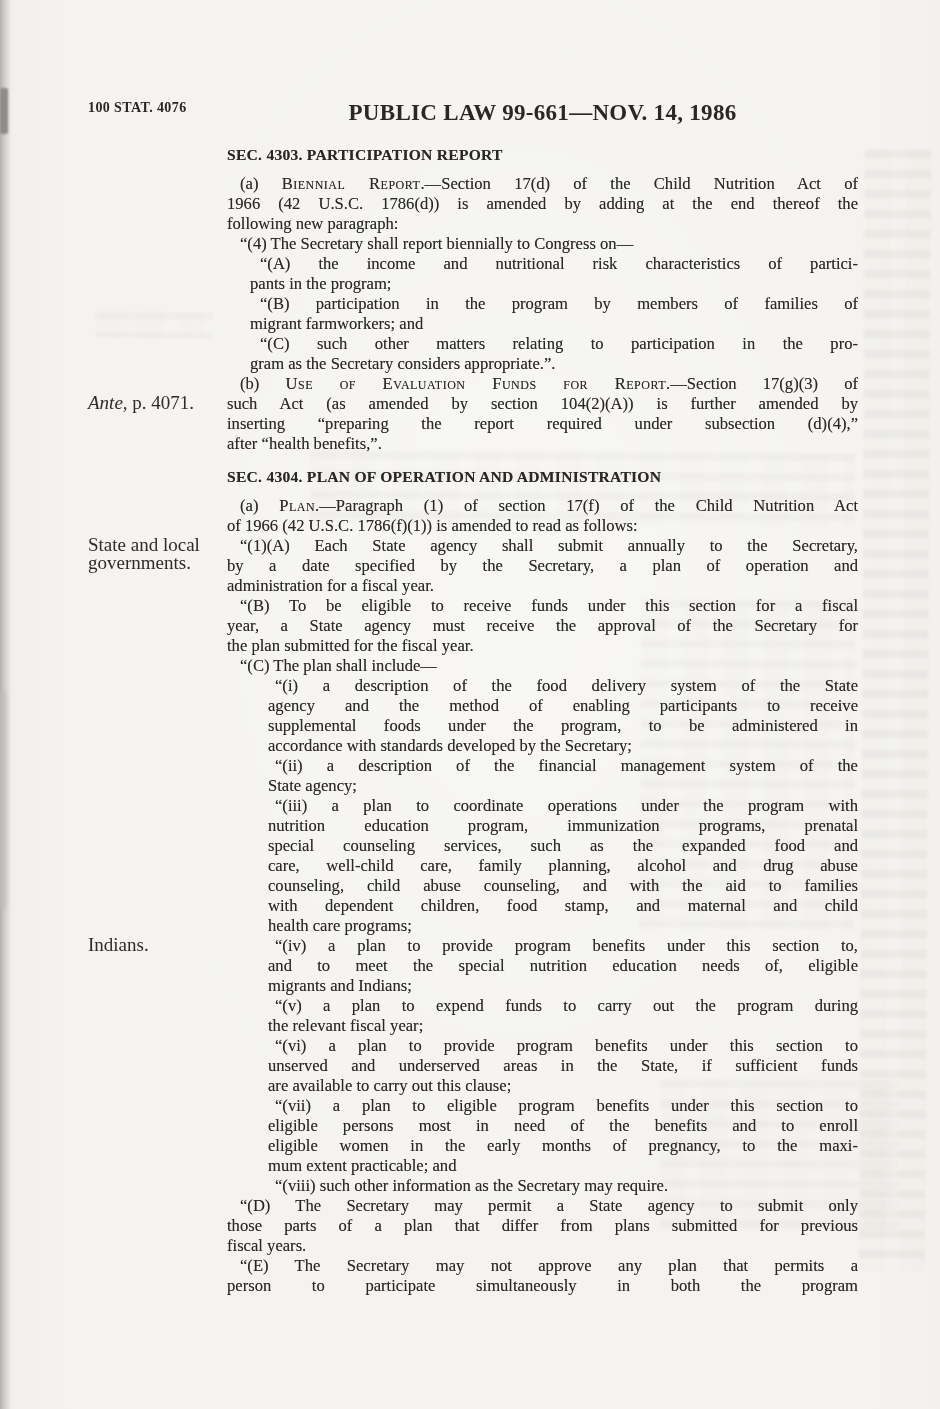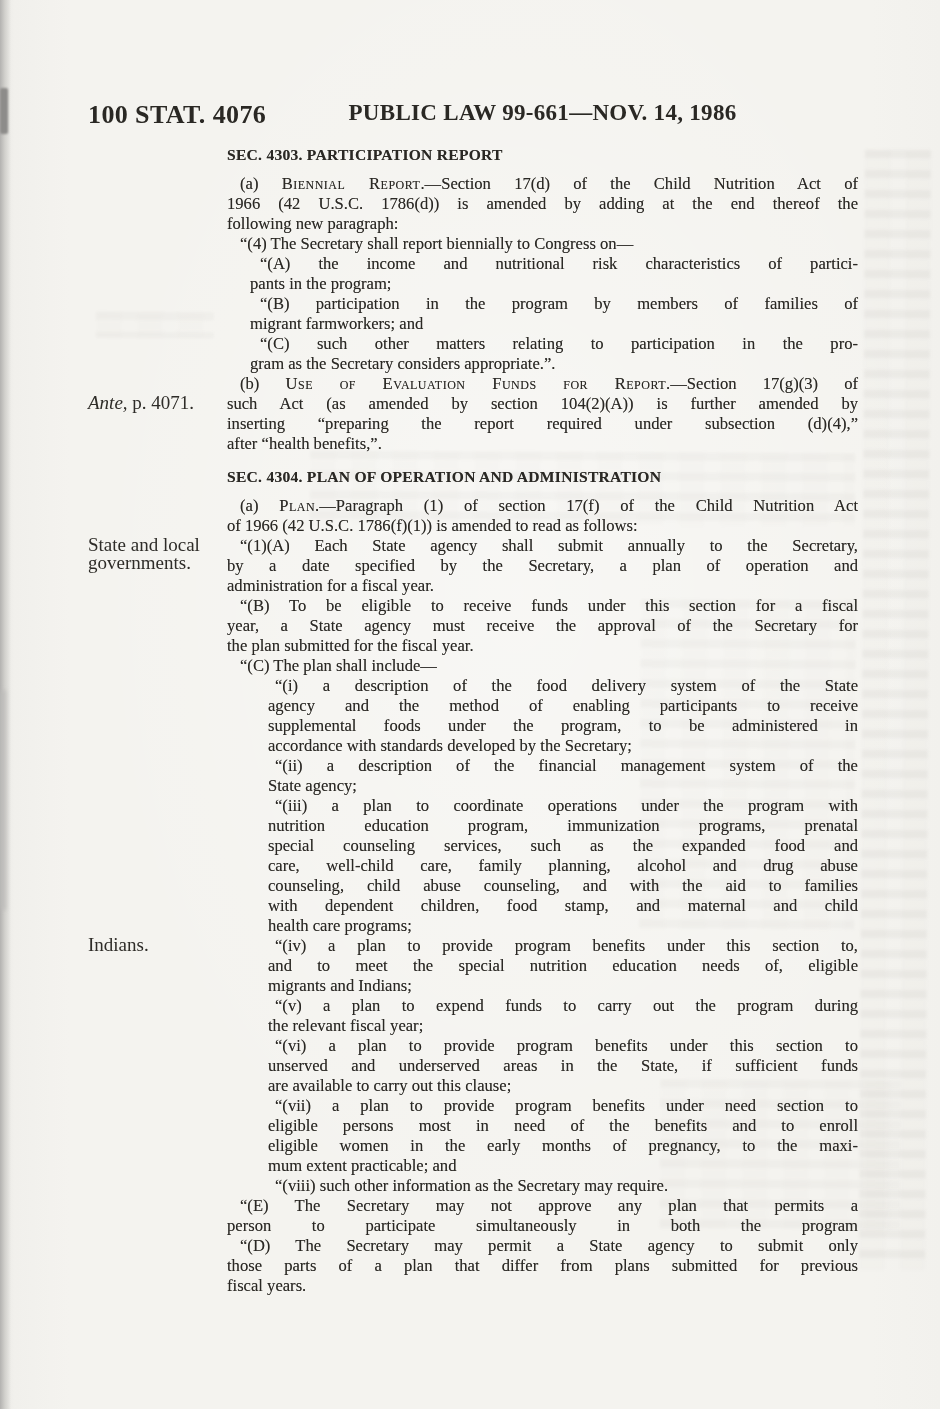--- a/index.html
+++ b/index.html
@@ -20,21 +20,21 @@
   .scan-notch2{position:absolute;left:0;top:690px;width:6px;height:220px;background:#bcbbb9;
     filter:blur(2px);opacity:.7;}
   
   .ghost{position:absolute;filter:blur(1.6px);opacity:.5;transform:rotate(.3deg);
     background:
       repeating-linear-gradient(180deg, rgba(148,145,138,.17) 0 8px, rgba(0,0,0,0) 8px 20px),
       repeating-linear-gradient(90deg, rgba(148,145,138,.05) 0 26px, rgba(0,0,0,0) 26px 41px);}
   .ghost.soft{opacity:.32;}
   
   .page-header{position:absolute;top:100px;left:0;width:940px;height:26px;}
-  .stat-number{position:absolute;left:88px;top:0;font-size:26px;font-weight:700;letter-spacing:.4px;}
+  .stat-number{position:absolute;left:88px;top:0;font-size:14px;font-weight:700;letter-spacing:.4px;}
   .law-title{position:absolute;left:227px;top:0;width:631px;text-align:center;
     font-size:23px;font-weight:700;letter-spacing:.3px;}
   
   .text-column{position:absolute;top:144px;left:227px;width:631px;
     font-size:16.6px;line-height:20px;
     text-shadow:0 0 .5px rgba(42,40,36,.45);}
   .sec-heading{font-size:15.6px;font-weight:700;letter-spacing:.25px;margin:12px 0 9px 0;line-height:21px;}
   .sec-heading.first{margin-top:0;}
   .para{position:relative;}
   .ln{text-align:left;white-space:normal;}
@@ -142,31 +142,31 @@
       <div class="para lvl2">
         <div class="ln j first"><span>“(v) a plan to expend funds to carry out the program during</span></div>
         <div class="ln"><span>the relevant fiscal year;</span></div>
       </div>
       <div class="para lvl2">
         <div class="ln j first"><span>“(vi) a plan to provide program benefits under this section to</span></div>
         <div class="ln j"><span>unserved and underserved areas in the State, if sufficient funds</span></div>
         <div class="ln"><span>are available to carry out this clause;</span></div>
       </div>
       <div class="para lvl2">
-        <div class="ln j first"><span>“(vii) a plan to provide program benefits under need section to</span></div>
+        <div class="ln j first"><span>“(vii) a plan to eligible program benefits under this section to</span></div>
         <div class="ln j"><span>eligible persons most in need of the benefits and to enroll</span></div>
         <div class="ln j"><span>eligible women in the early months of pregnancy, to the maxi-</span></div>
         <div class="ln"><span>mum extent practicable; and</span></div>
       </div>
       <div class="para lvl2">
         <div class="ln first"><span>“(viii) such other information as the Secretary may require.</span></div>
       </div>
       <div class="para lvl0">
-        <div class="ln j first"><span>“(E) The Secretary may not approve any plan that permits a</span></div>
-        <div class="ln j"><span>person to participate simultaneously in both the program</span></div>
-      </div>
-      <div class="para lvl0">
         <div class="ln j first"><span>“(D) The Secretary may permit a State agency to submit only</span></div>
         <div class="ln j"><span>those parts of a plan that differ from plans submitted for previous</span></div>
         <div class="ln"><span>fiscal years.</span></div>
+      </div>
+      <div class="para lvl0">
+        <div class="ln j first"><span>“(E) The Secretary may not approve any plan that permits a</span></div>
+        <div class="ln j"><span>person to participate simultaneously in both the program</span></div>
       </div>
     </div>
 </div>
 
 </body></html>

